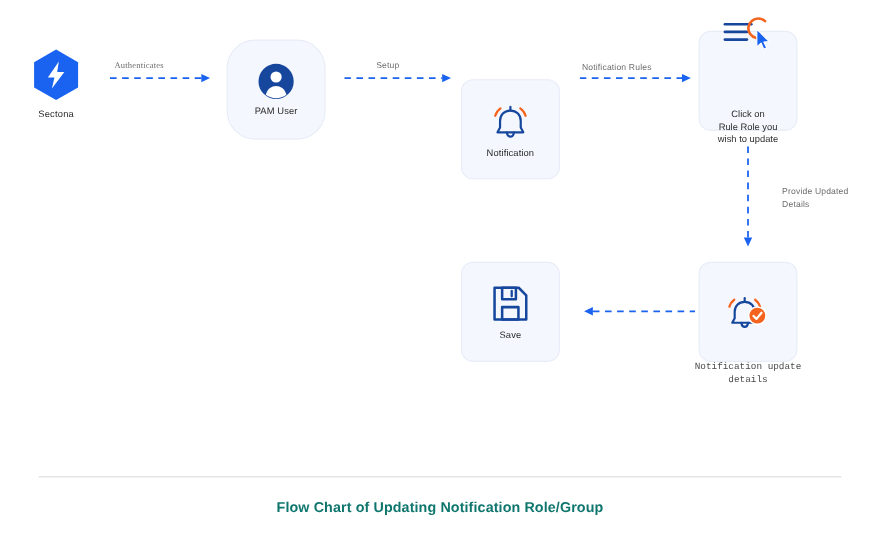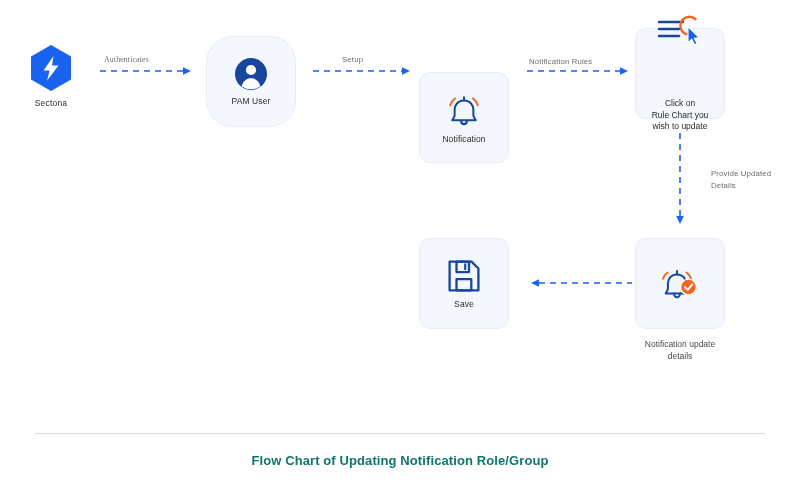--- a/index.html
+++ b/index.html
@@ -185,21 +185,21 @@
       <svg width="50" height="36" viewBox="0 0 50 36">
         <line x1="4" y1="8" x2="28" y2="8" stroke="#16479d" stroke-width="2.4" stroke-linecap="round"></line>
         <line x1="4" y1="15" x2="24" y2="15" stroke="#16479d" stroke-width="2.4" stroke-linecap="round"></line>
         <line x1="4" y1="22" x2="24" y2="22" stroke="#16479d" stroke-width="2.4" stroke-linecap="round"></line>
         <path d="M38.8 19.6 A9 9 0 1 1 40.5 5.2" stroke="#f4641e" stroke-width="2.4" fill="none" stroke-linecap="round"></path>
         <path d="M33 12.5 L33 28.8 L36.8 25.2 L39.4 30.8 L42 29.5 L39.4 24.2 L44.3 23.8 Z" fill="#1a62f0" stroke="#ffffff" stroke-width="1.1" stroke-linejoin="round"></path>
       </svg>
     </span>
     <div class="card-label-multi">
       <div>Click on</div>
-      <div>Rule Chart you</div>
+      <div>Rule Role you</div>
       <div>wish to update</div>
     </div>
   </div>
 
   <div class="conn" style="left:674px; top:133px;">
     <svg width="12" height="95" viewBox="0 0 12 95">
       <line x1="6" y1="0" x2="6" y2="83" stroke="#1a62f0" stroke-width="1.6" stroke-dasharray="6,5"></line>
       <polygon points="2.2,83 9.8,83 6,91" fill="#1a62f0"></polygon>
     </svg>
   </div>
@@ -215,21 +215,21 @@
         <path d="M28.5 8.5 C30.7 10.1 32.2 12.3 32.9 14.8" stroke="#f4641e" stroke-width="2.1" fill="none" stroke-linecap="round"></path>
         <line x1="19" y1="7" x2="19" y2="10.2" stroke="#16479d" stroke-width="2" stroke-linecap="round"></line>
         <path d="M19 10.4 C13.4 10.4 9.9 14.3 9.9 19.5 L9.9 25.3 L7.7 29.4 L30.3 29.4 L28.1 25.3 L28.1 19.5 C28.1 14.3 24.6 10.4 19 10.4 Z" stroke="#16479d" stroke-width="2" fill="none" stroke-linejoin="round"></path>
         <path d="M15.9 29.6 C16.3 32 17.5 33.2 19 33.2 C20.5 33.2 21.7 32 22.1 29.6" stroke="#16479d" stroke-width="2" fill="none" stroke-linecap="round"></path>
         <circle cx="30.5" cy="23" r="8.6" fill="#ffffff"></circle>
         <circle cx="30.5" cy="23" r="7.2" fill="#f4641e"></circle>
         <path d="M27 23.2 L29.7 25.9 L34.3 20.3" stroke="#ffffff" stroke-width="2" fill="none" stroke-linecap="round" stroke-linejoin="round"></path>
       </svg>
     </span>
   </div>
-  <div class="below-label" style="left:615px; top:339px;">
+  <div class="below-label" style="left:615px; top:328px;font-family:Liberation Mono, monospace;">
     <div>Notification update</div>
     <div>details</div>
   </div>
 
   <div class="conn" style="left:524px; top:278px;">
     <svg width="108" height="10" viewBox="0 0 108 10">
       <line x1="15" y1="5" x2="108" y2="5" stroke="#1a62f0" stroke-width="1.6" stroke-dasharray="6,5"></line>
       <polygon points="15,1.2 15,8.8 7,5" fill="#1a62f0"></polygon>
     </svg>
   </div>

